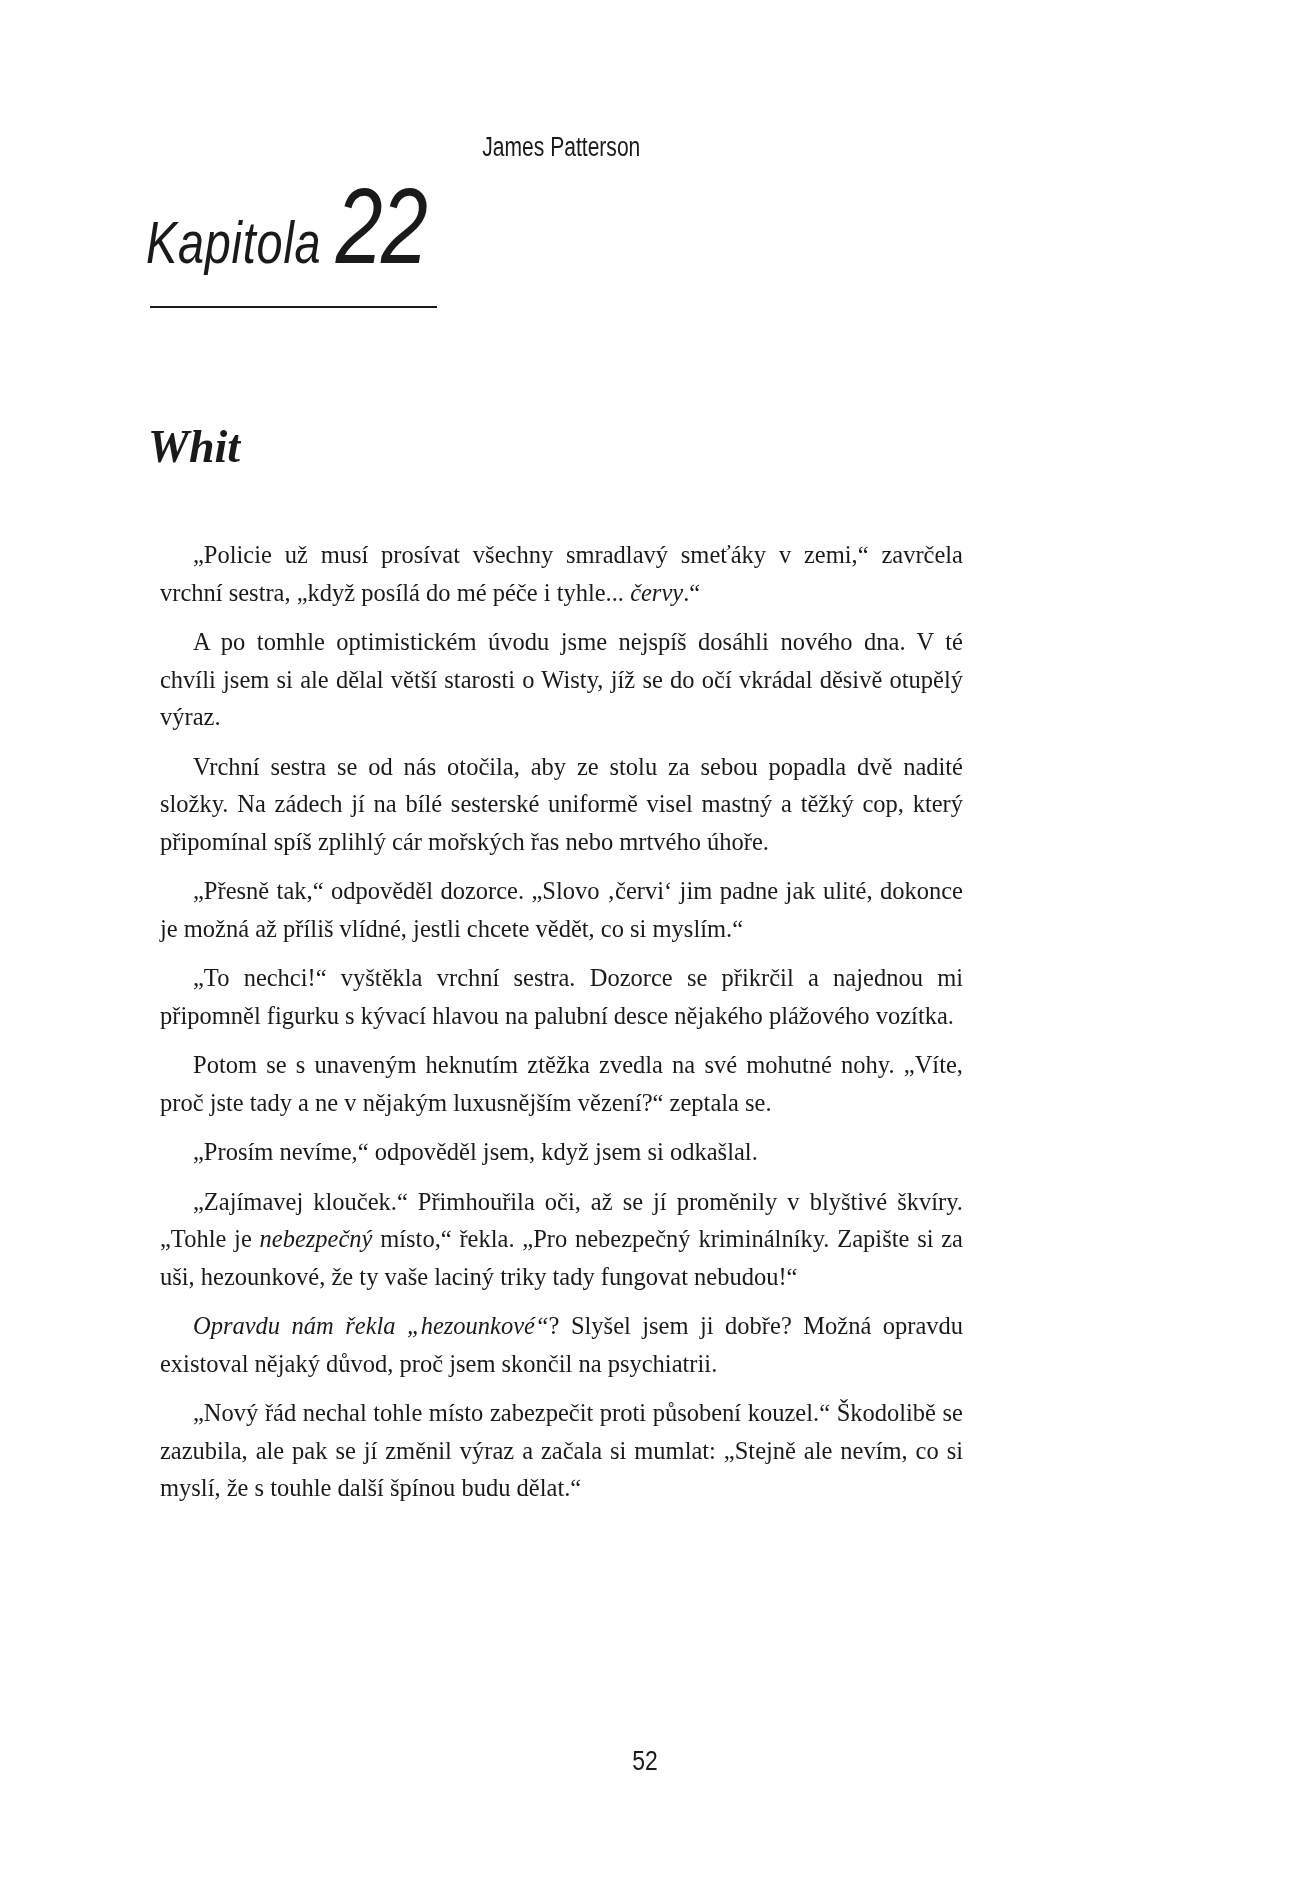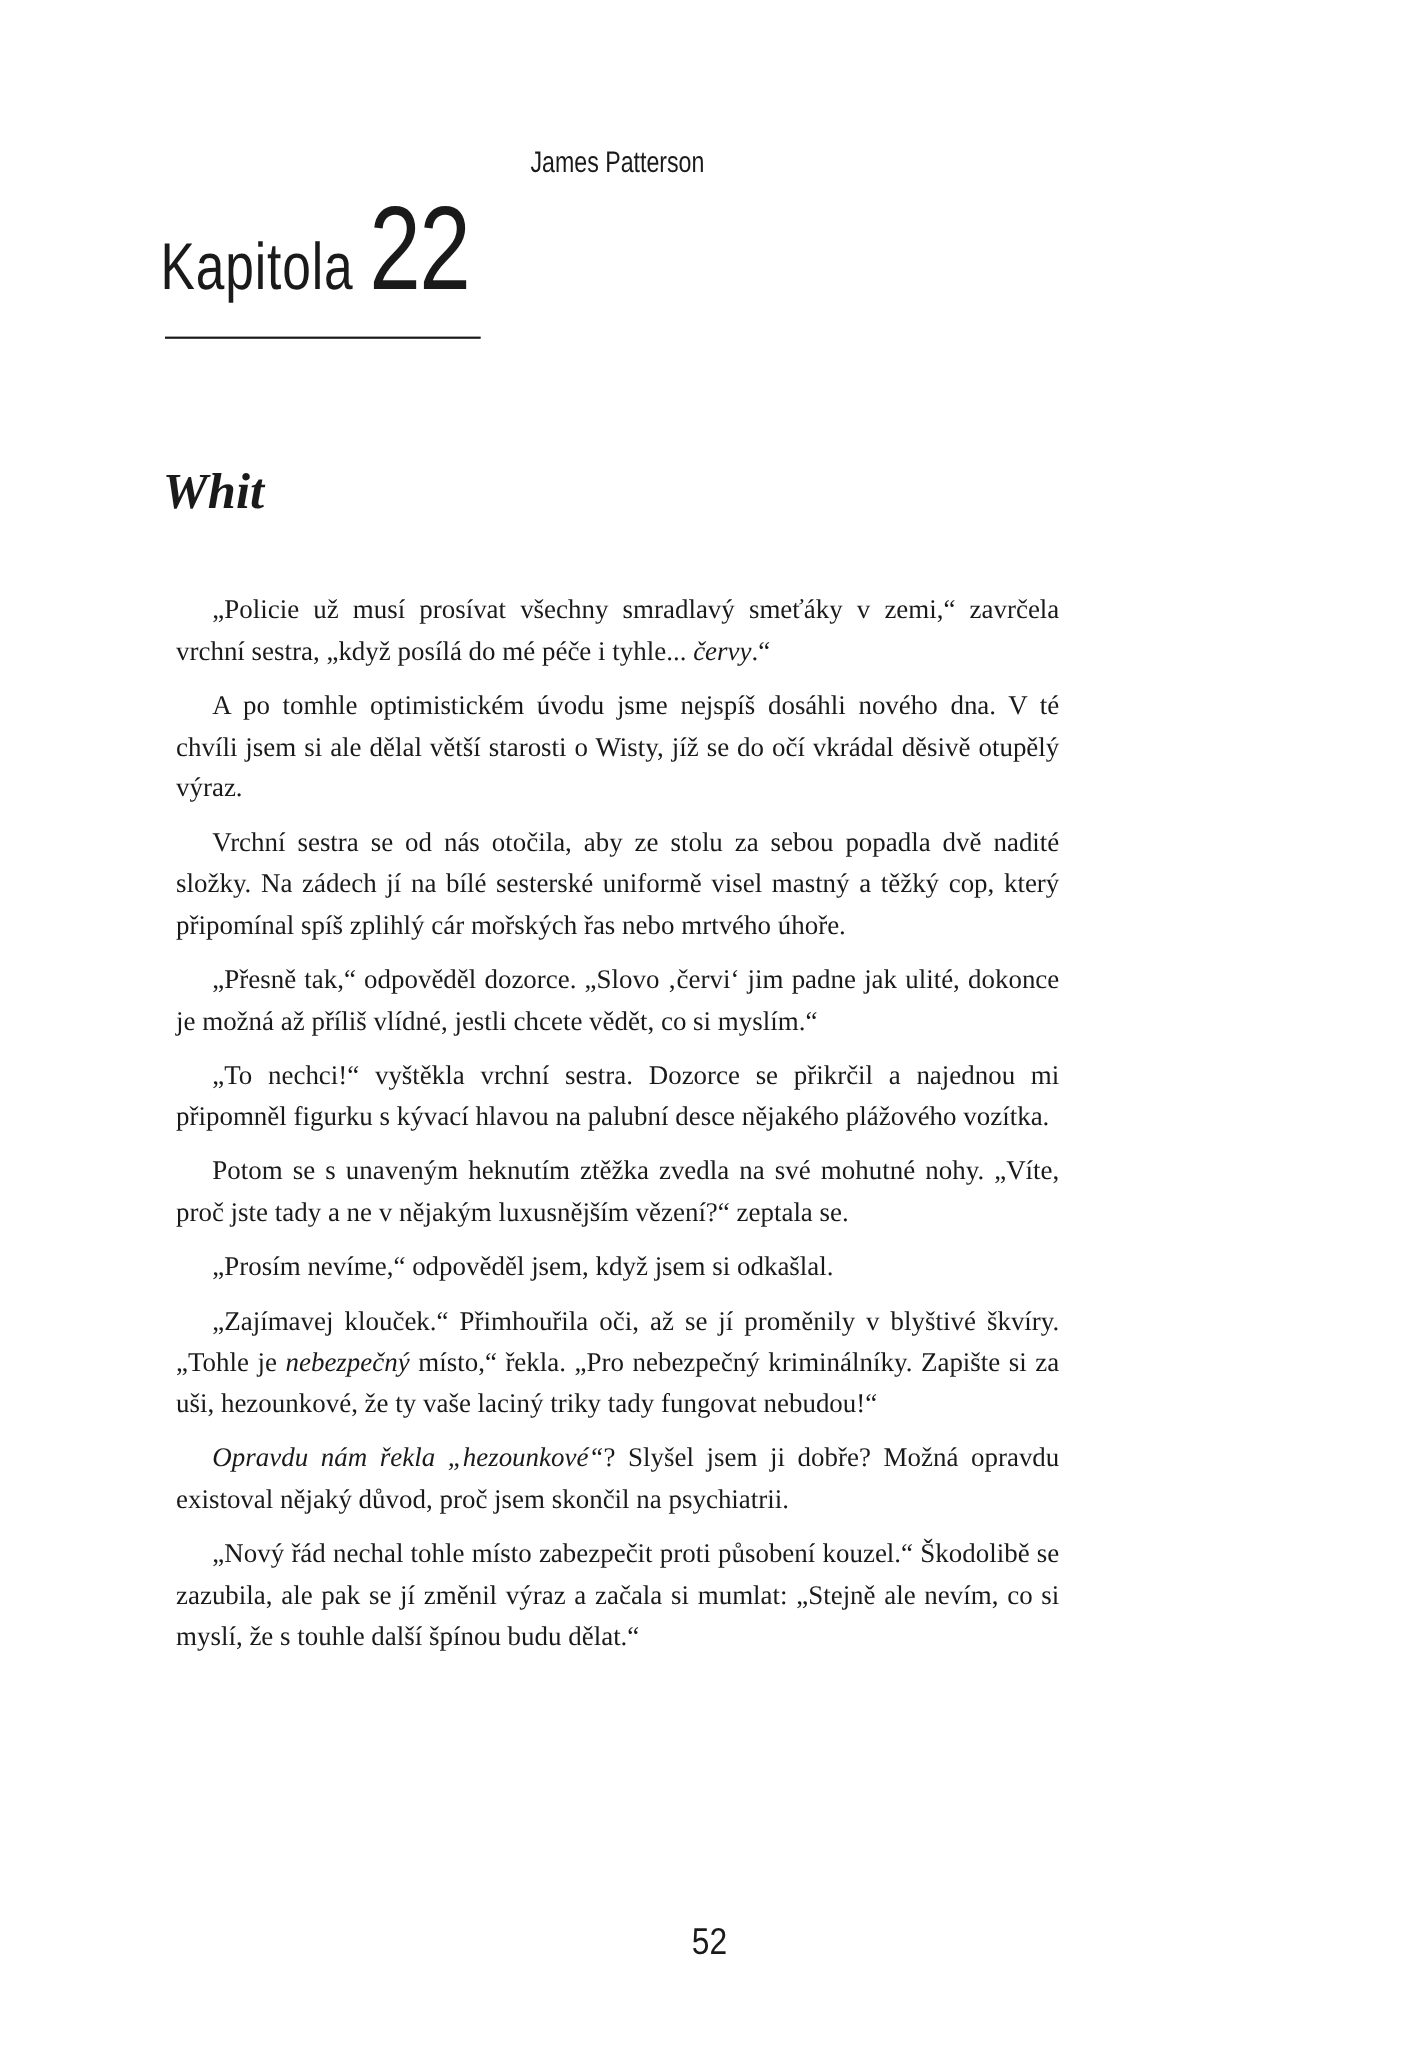--- a/index.html
+++ b/index.html
@@ -28,20 +28,21 @@
     margin-top: 24px;
   }
   .running-head .condensed { transform-origin: center bottom; }
   .chapter-heading {
     position: absolute;
     top: 172px;
     left: 146px;
     font-family: "Liberation Sans", "DejaVu Sans", sans-serif;
     white-space: nowrap;
     line-height: 1;
+    font-style: italic;
   }
   .chapter-heading .condensed { transform-origin: left bottom; }
   .chapter-label { font-size: 60px; letter-spacing: 1px; vertical-align: baseline; }
   .chapter-number { font-size: 108px; margin-left: 14px; letter-spacing: -2px; vertical-align: baseline; }
   .chapter-rule {
     position: absolute;
     top: 306px;
     left: 150px;
     width: 287px;
     height: 2px;
@@ -67,21 +68,21 @@
   }
   .body-text p { text-indent: 33px; margin: 12px; }
   .body-text em { font-style: italic; }
   .page-number {
     position: absolute;
     top: 1746px;
     left: 0;
     width: 1290px;
     text-align: center;
     font-family: "Liberation Sans", "DejaVu Sans", sans-serif;
-    font-size: 34px;
+    font-size: 27px;
   }
   .page-number .condensed { transform-origin: center bottom; transform: scaleX(0.85); }
 </style>
 </head>
 <body>
 
 <div class="running-head">
   <span class="condensed">James Patterson</span>
 </div>
 

